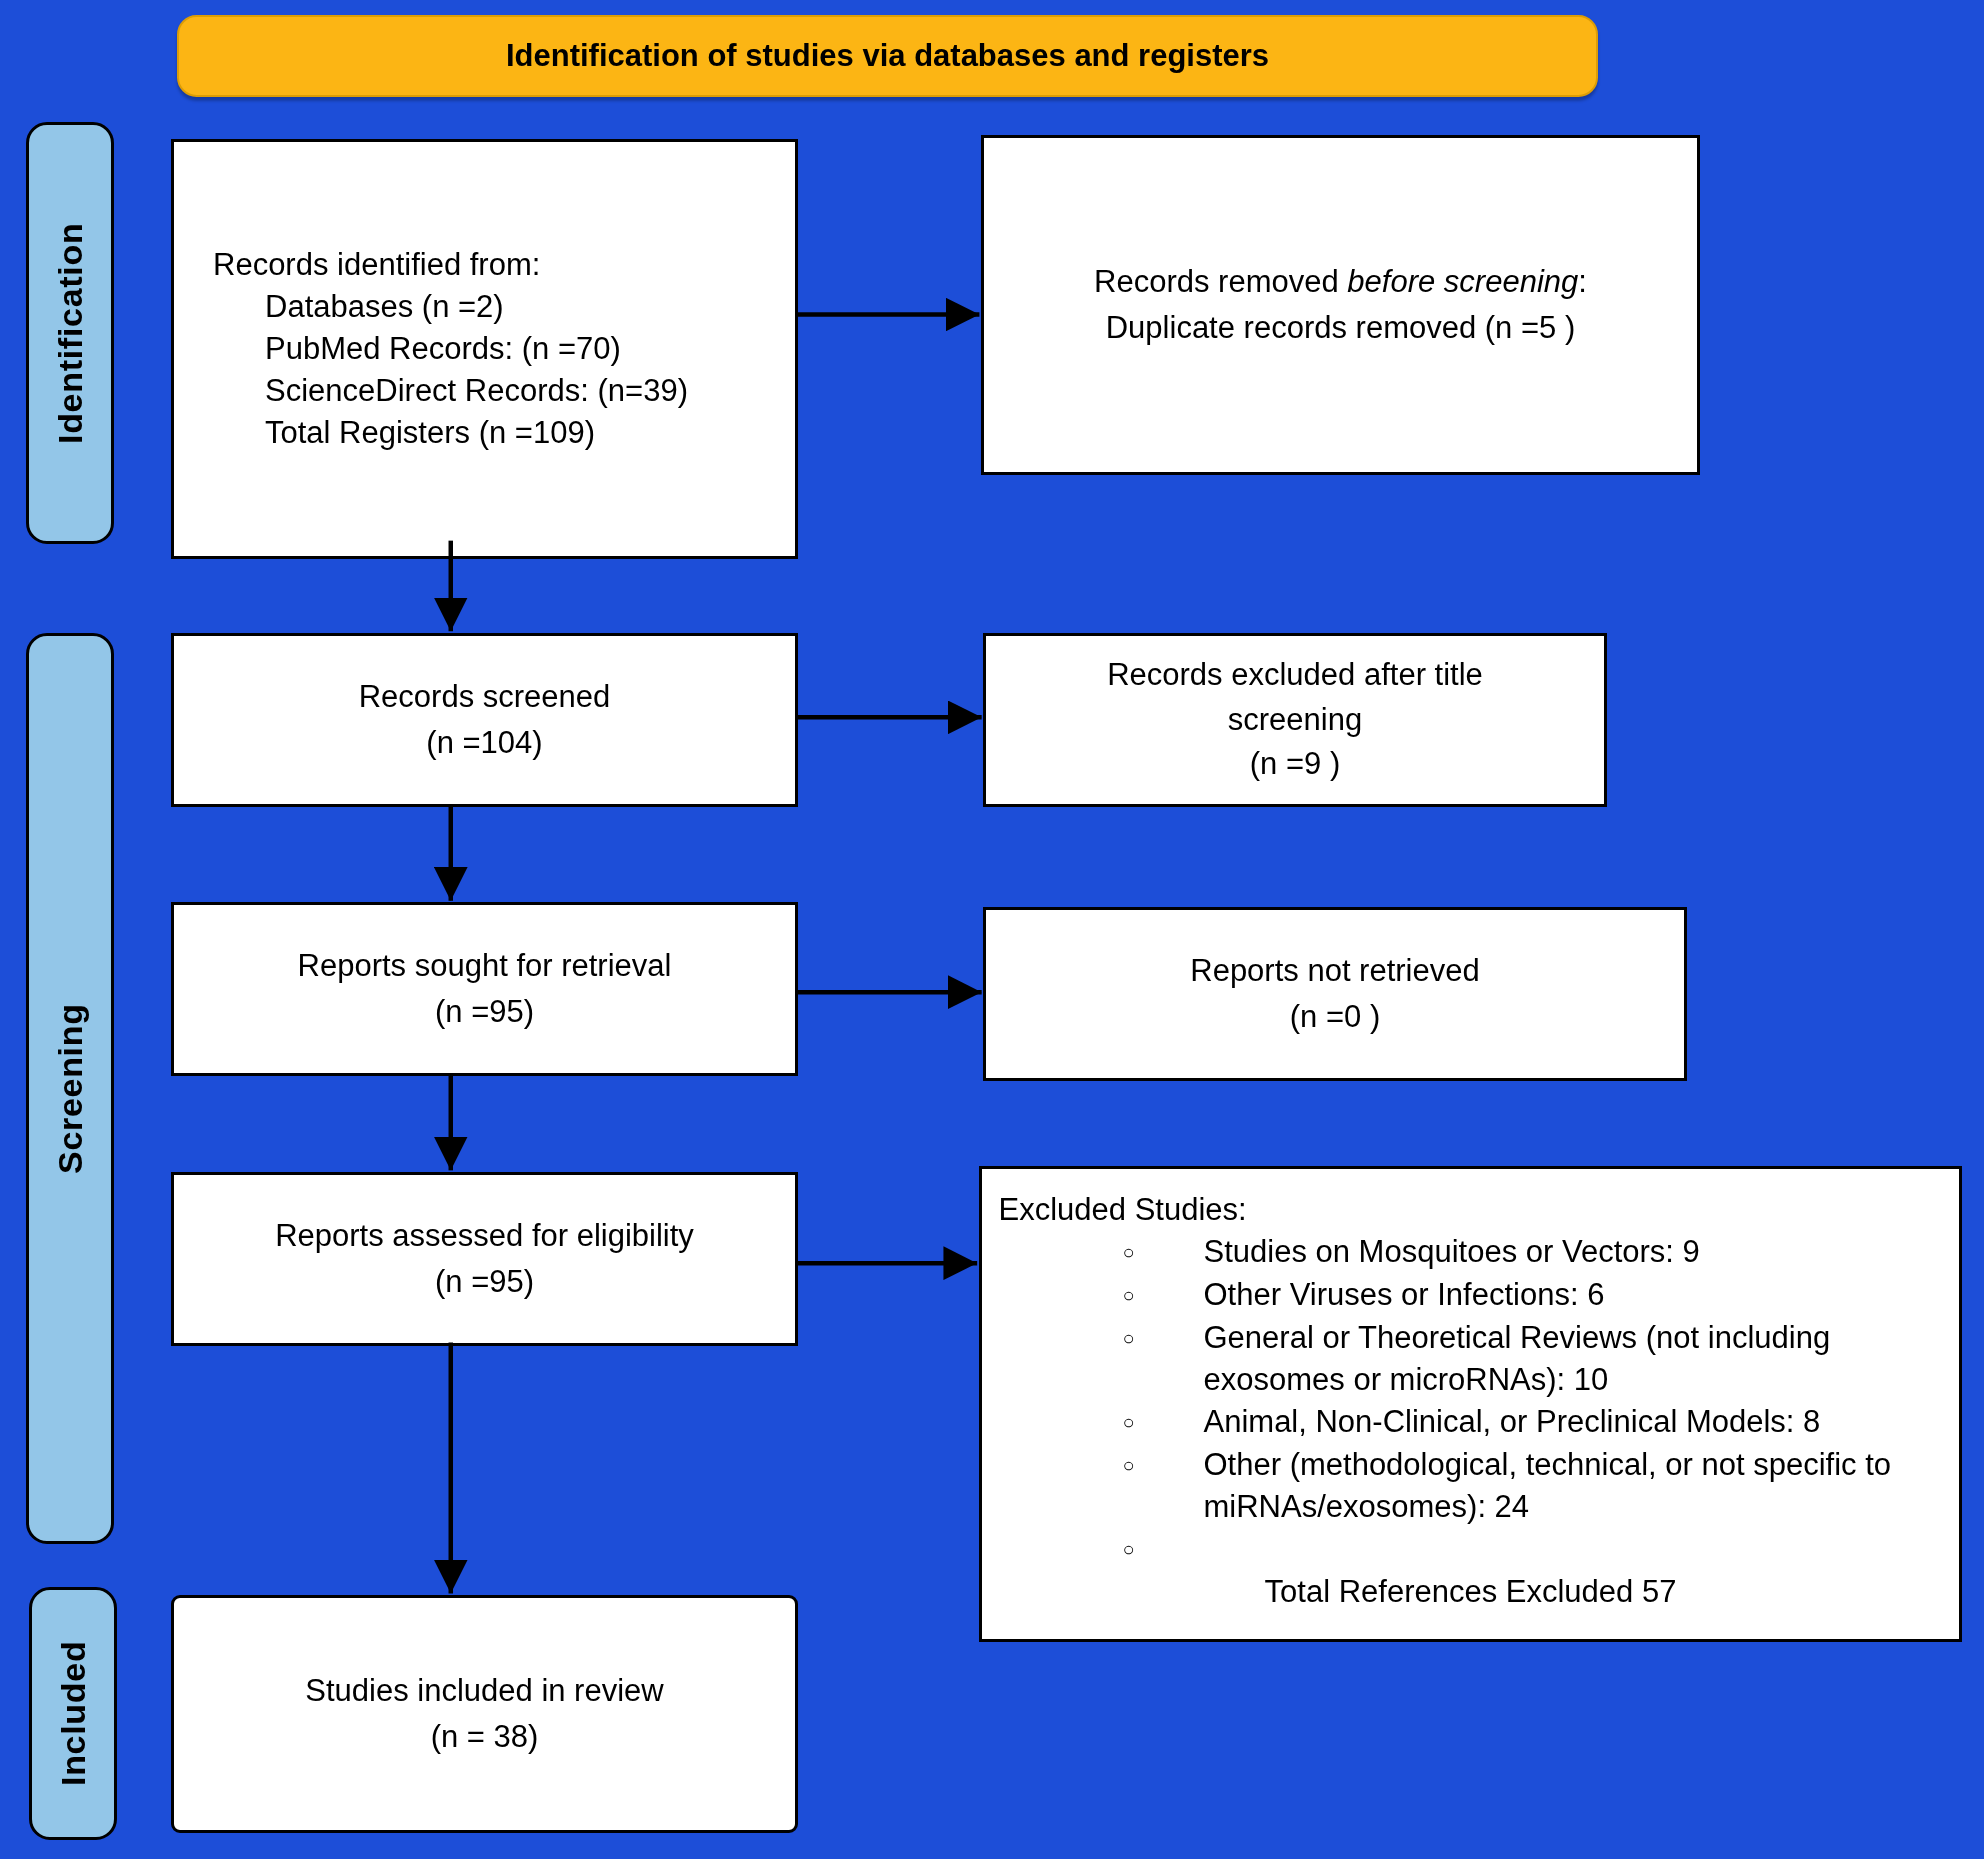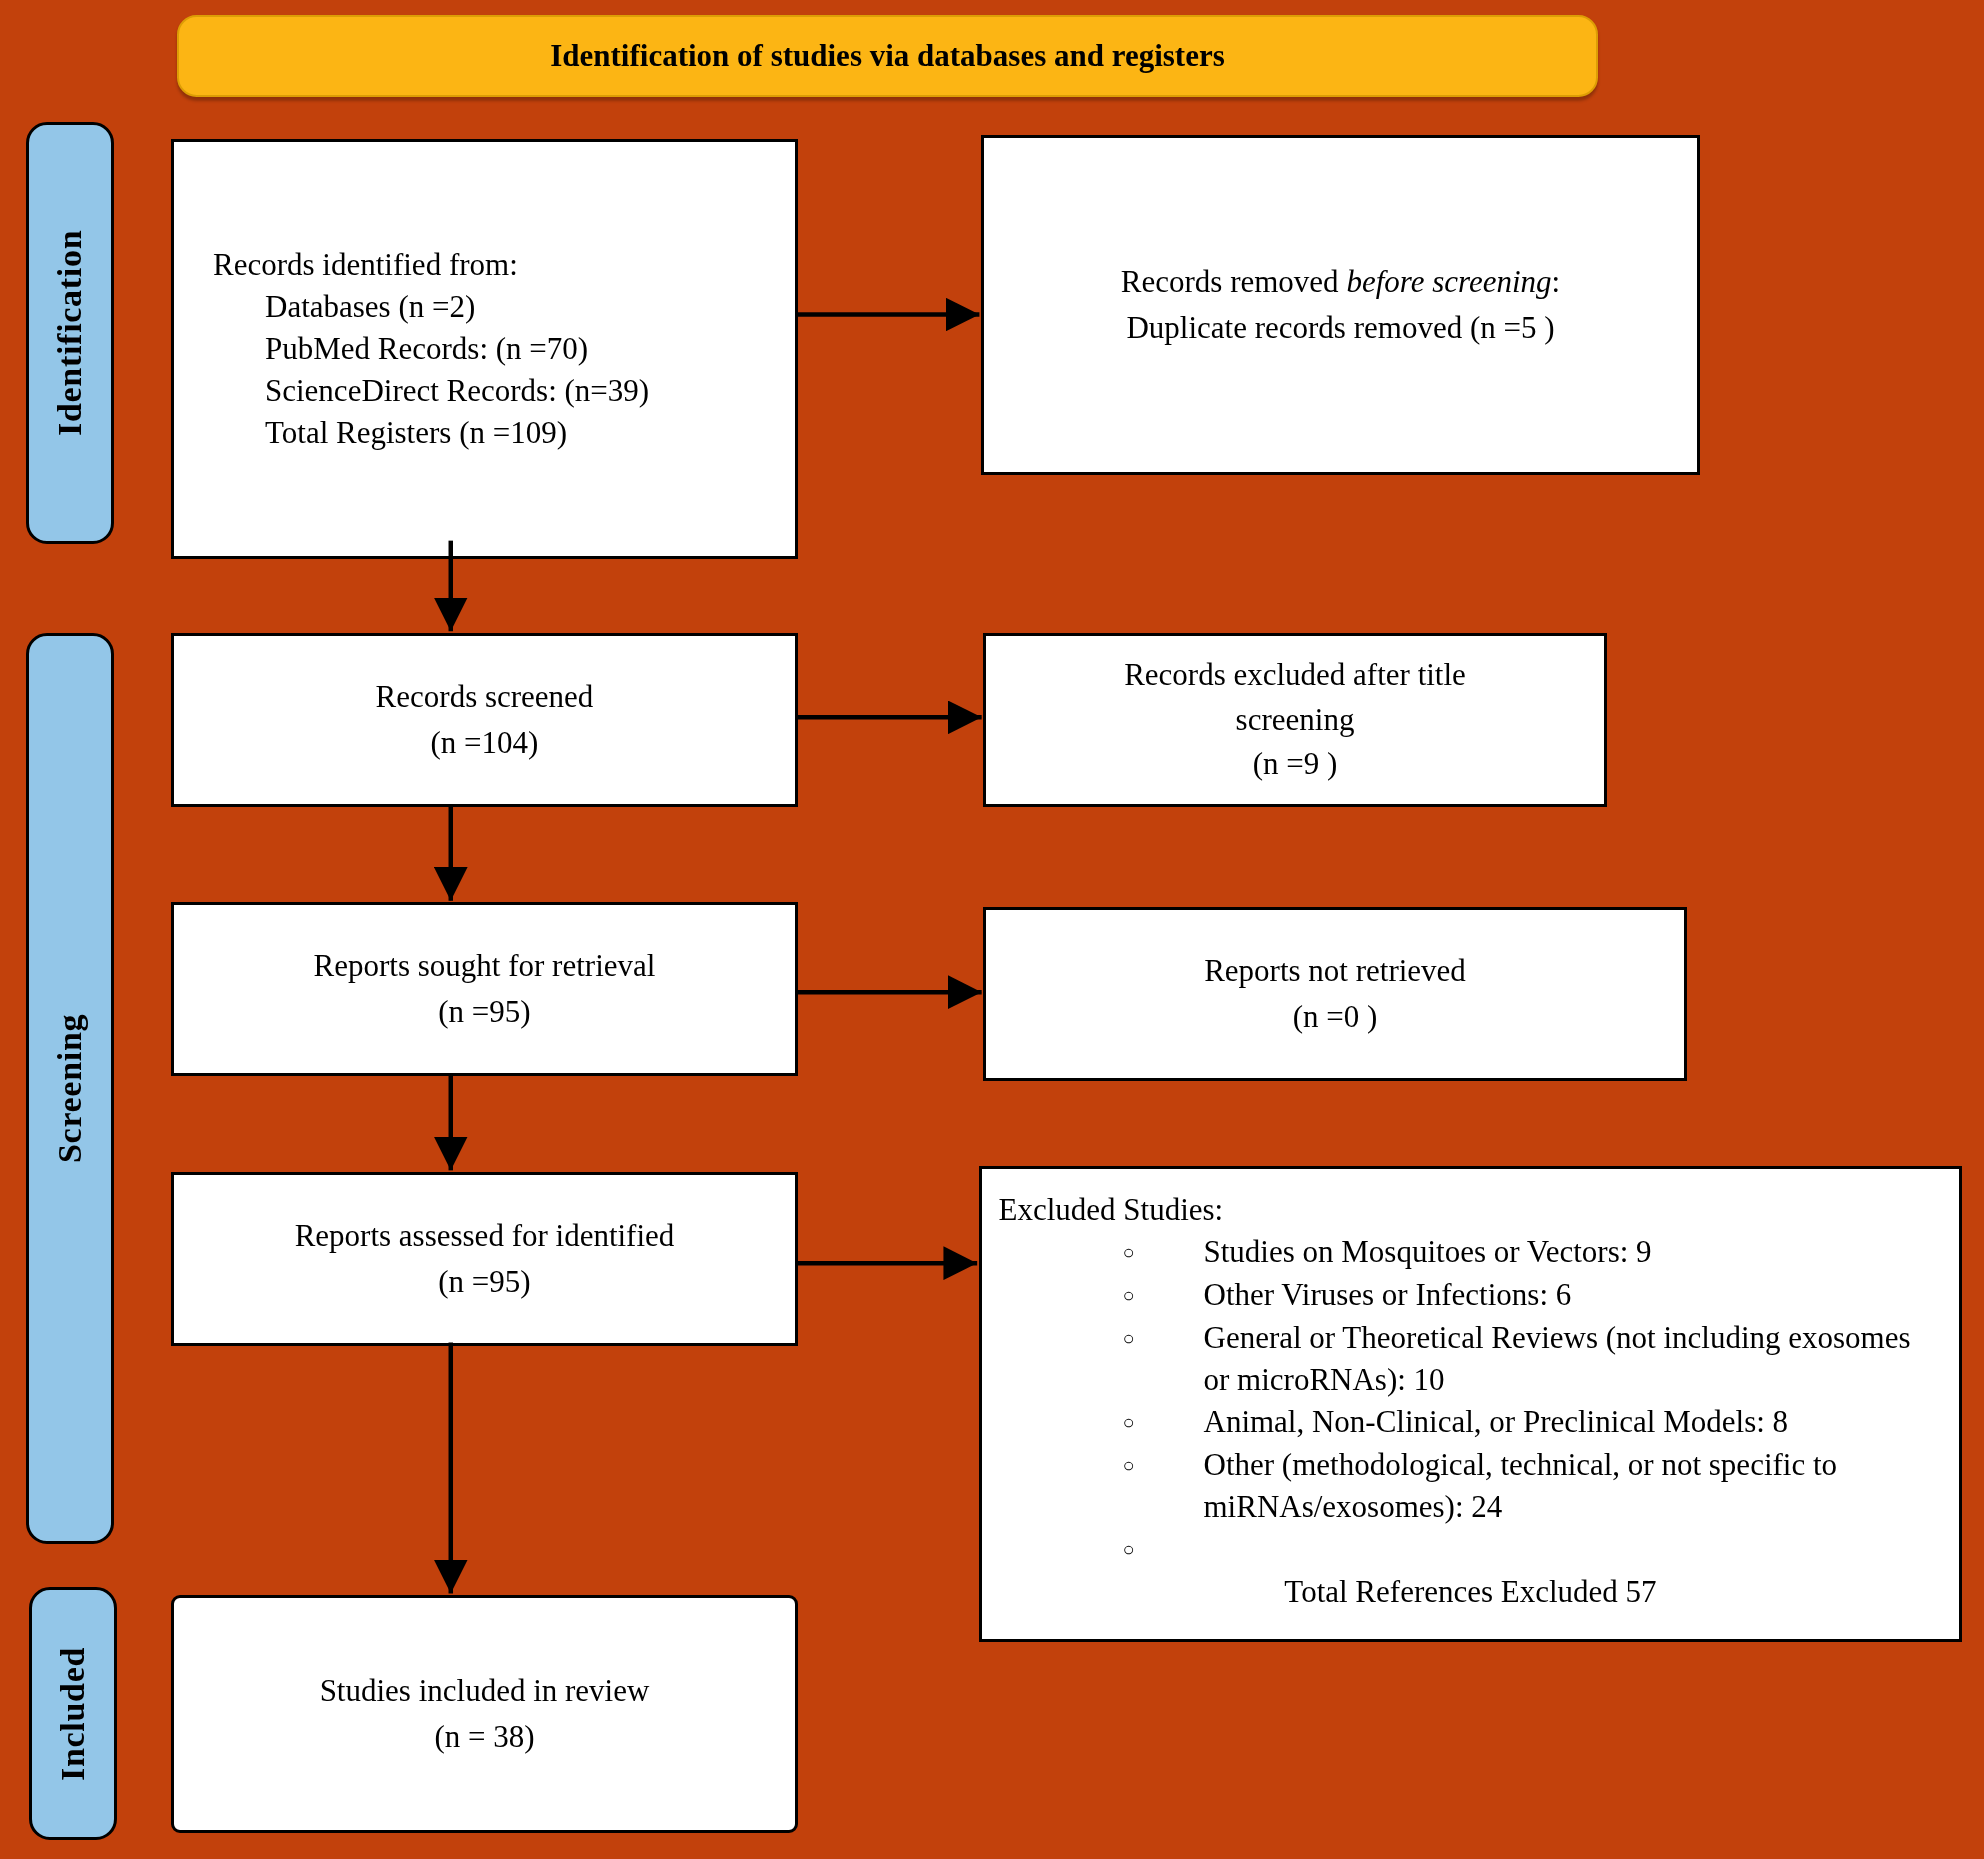--- a/index.html
+++ b/index.html
@@ -1,20 +1,20 @@
 <!DOCTYPE html>
 <html style="font-size:12px"><head>
 <meta charset="utf-8">
 <style>
   html,body { margin:0; padding:0; background:#ffffff; }
   .canvas {
     position:relative;
     width:1985px; height:1860px;
-    background:#c2410c;
-    font-family:Liberation Serif, serif;
+    background:#1d4ed8;
+    font-family:Liberation Sans, sans-serif;
     color:#000;
     overflow:hidden;
   }
   
   .banner {
     position:absolute; left:177px; top:15px; width:1421px; height:82px;
     background:#FCB514;
     border:2.2px solid #DD9D05;
     border-radius:19.5px;
     box-shadow:0 3.7px 3px rgba(0,0,0,0.25);
@@ -116,21 +116,21 @@
     <div>Reports sought for retrieval</div>
     <div>(n =95)</div>
   </div>
 
   <div class="box b6 centered">
     <div>Reports not retrieved</div>
     <div>(n =0 )</div>
   </div>
 
   <div class="box b7 centered">
-    <div>Reports assessed for identified</div>
+    <div>Reports assessed for eligibility</div>
     <div>(n =95)</div>
   </div>
 
   <div class="box b8">
     <div>Excluded Studies:</div>
     <div class="bullet">
       <span class="marker">○</span>
       <span class="btext">Studies on Mosquitoes or Vectors: 9</span>
     </div>
     <div class="bullet">

